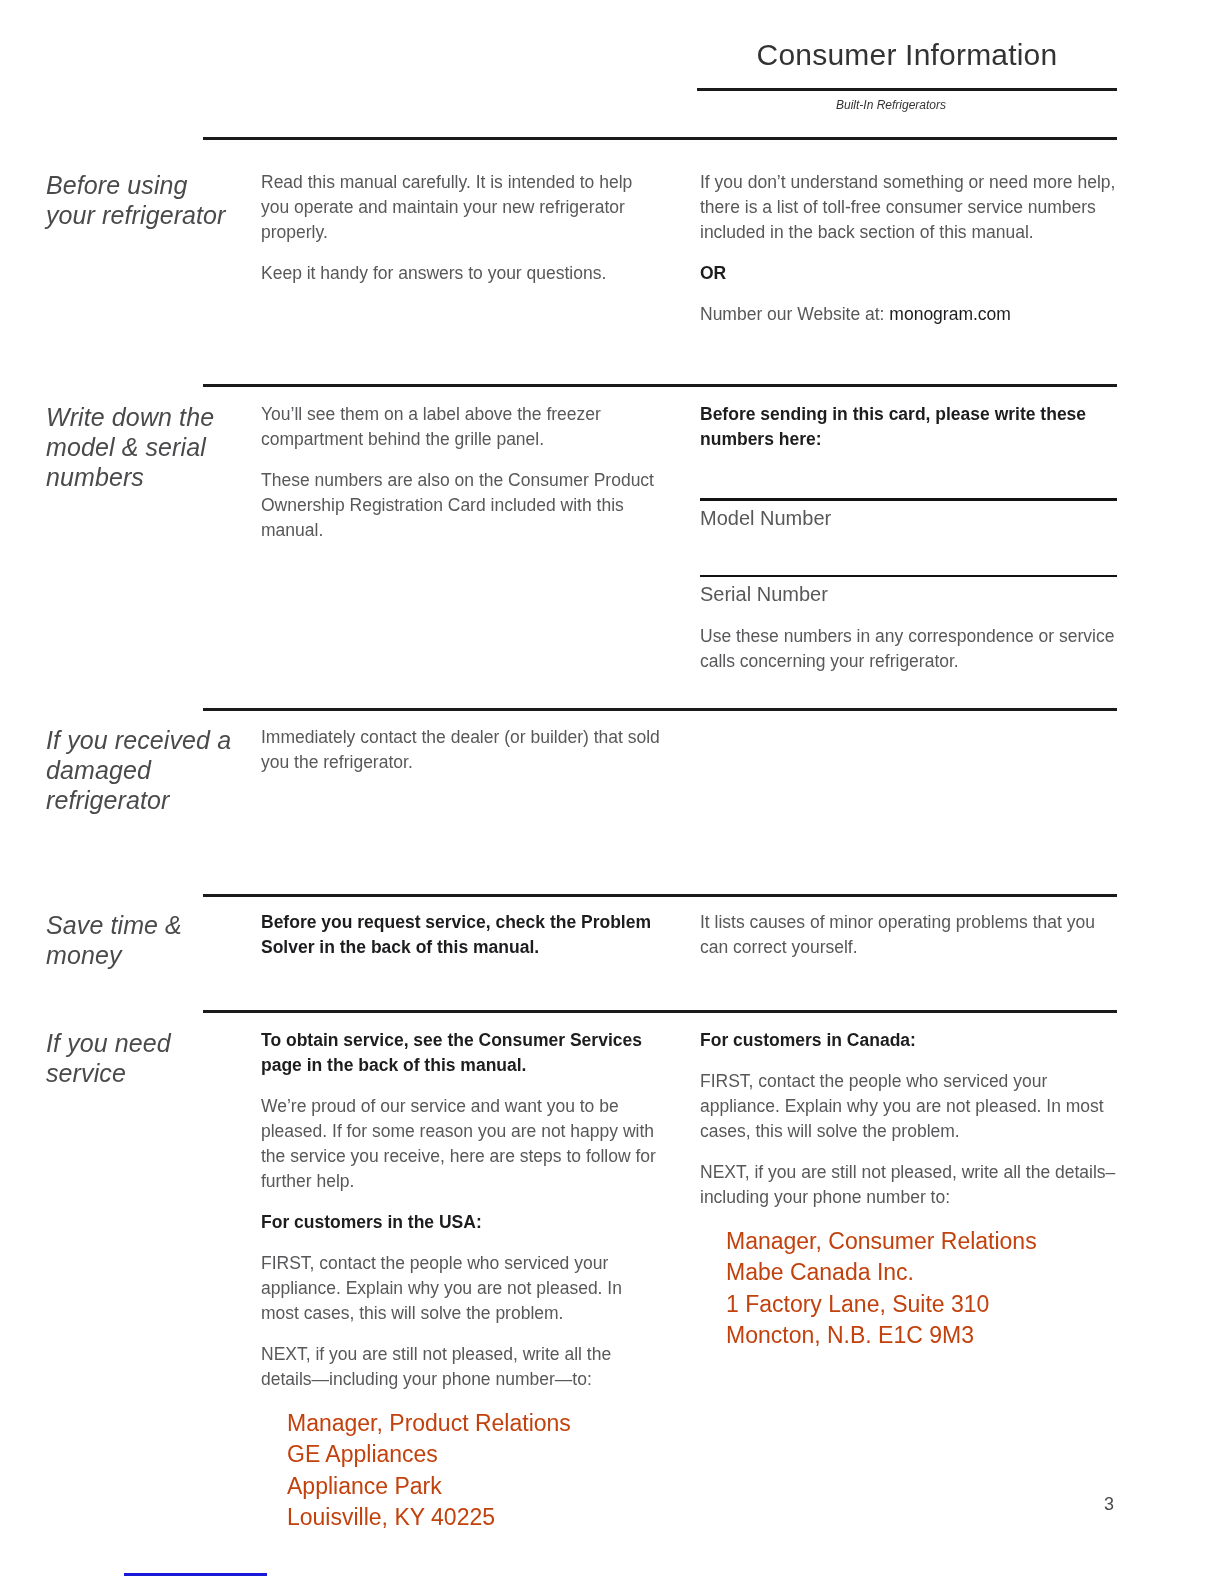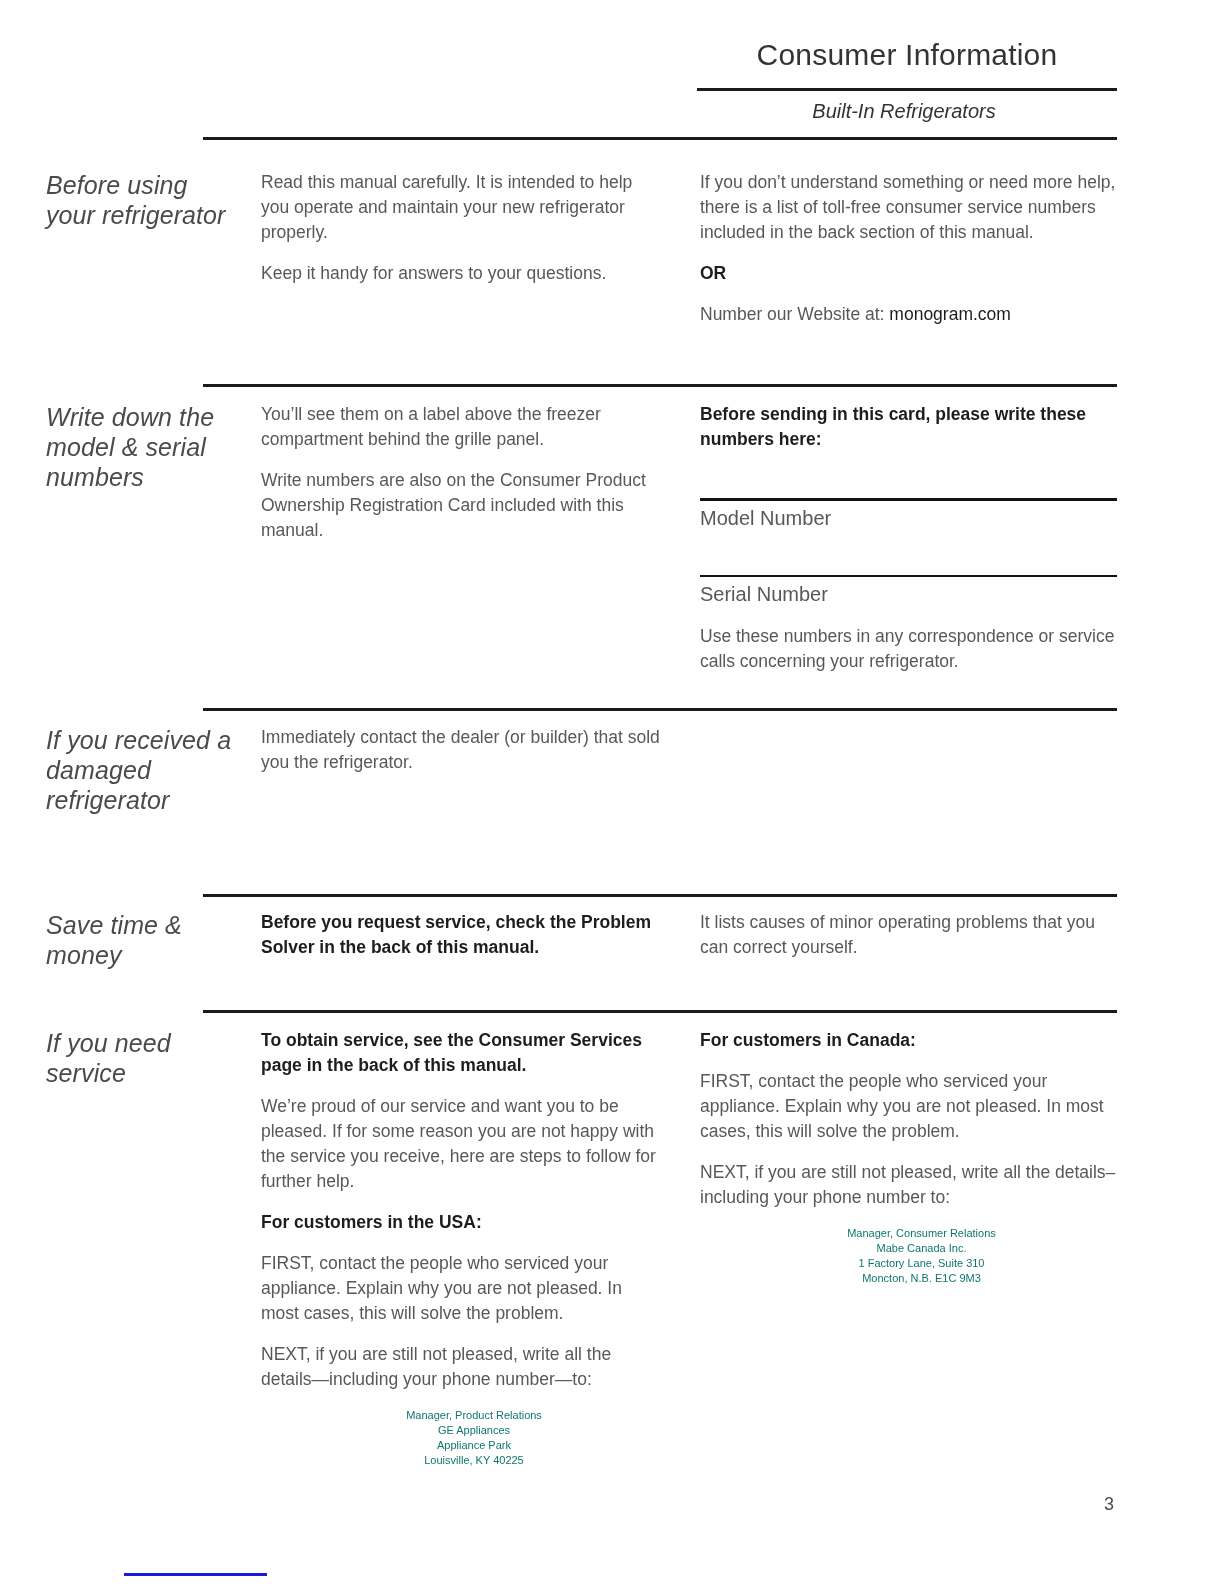--- a/index.html
+++ b/index.html
@@ -44,25 +44,25 @@
   .header-rule {
     position: absolute;
     right: 0;
     top: 50px;
     width: 420px;
     height: 3px;
     background: #1b1b1b;
   }
   .header-subtitle {
     position: absolute;
-    right: 3px;
+    right: 16px;
     top: 58px;
     width: 420px;
     text-align: center;
-    font-size: 20px;
+    font-size: 12px;
     font-style: italic;
     color: #333335;
     line-height: 1.5;
   }
 
   
   .rule {
     position: absolute;
     left: 203px;
     width: 914px;
@@ -107,24 +107,23 @@
   p.bold {
     font-weight: 700;
     color: #1d1d1f;
   }
   .b-inline {
     font-weight: 400;
     color: #1d1d1f;
   }
   .addr {
     margin: 0 0 0 26px;
-    font-size: 11px;
+    font-size: 23px;
     line-height: 1.36;
-    color: #0f766e;
-    text-align: center;
+    color: #c2410c;
   }
   .addr div { white-space: nowrap; }
 
   
   .field { position: relative; }
   .field-line {
     width: 100%;
     height: 2.5px;
     background: #131313;
   }
@@ -179,21 +178,21 @@
       <p class="body"><span>Number our Website at: </span><span class="b-inline">monogram.com</span></p>
     </div>
   </div>
 
   <div class="rule" style="top:384px;"></div>
 
   <div class="section" style="top:402px;">
     <div class="sec-head">Write down the model &amp; serial numbers</div>
     <div class="col-a">
       <p class="body">You’ll see them on a label above the freezer compartment behind the grille panel.</p>
-      <p class="body">Write numbers are also on the Consumer Product Ownership Registration Card included with this manual.</p>
+      <p class="body">These numbers are also on the Consumer Product Ownership Registration Card included with this manual.</p>
     </div>
     <div class="col-b">
       <p class="body bold">Before sending in this card, please write these numbers here:</p>
       <div class="field" style="margin-top:46px;">
         <div class="field-line"></div>
         <div class="field-label">Model Number</div>
       </div>
       <div class="field" style="margin-top:43px;">
         <div class="field-line"></div>
         <div class="field-label">Serial Number</div>

